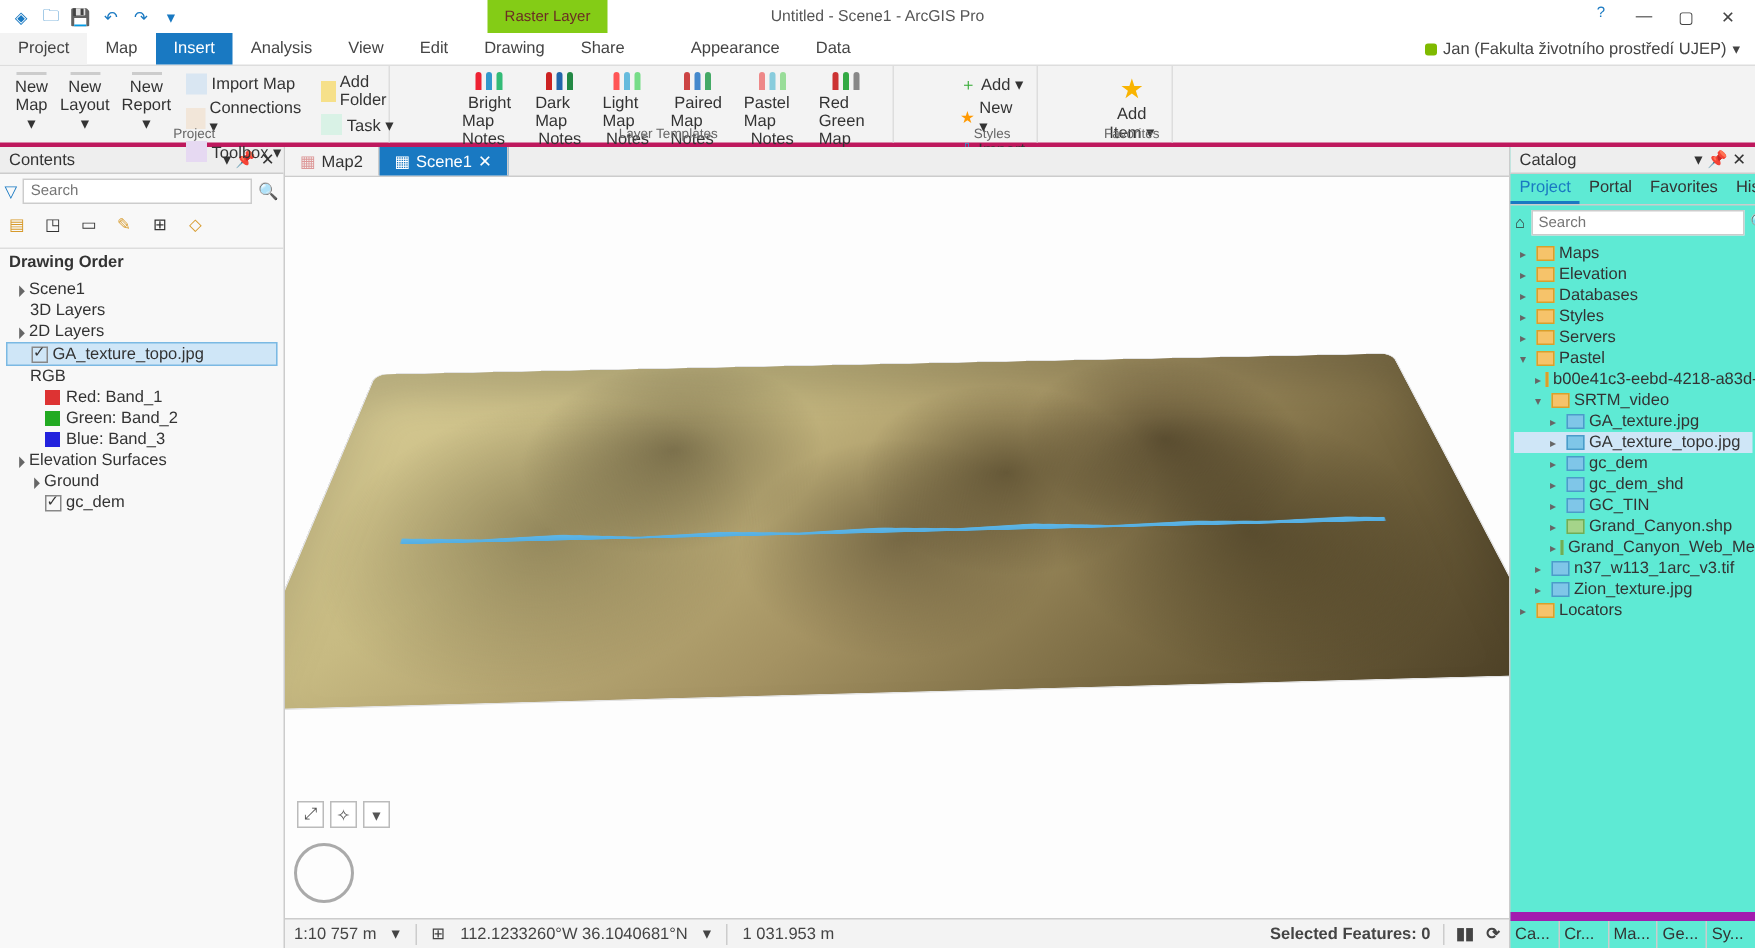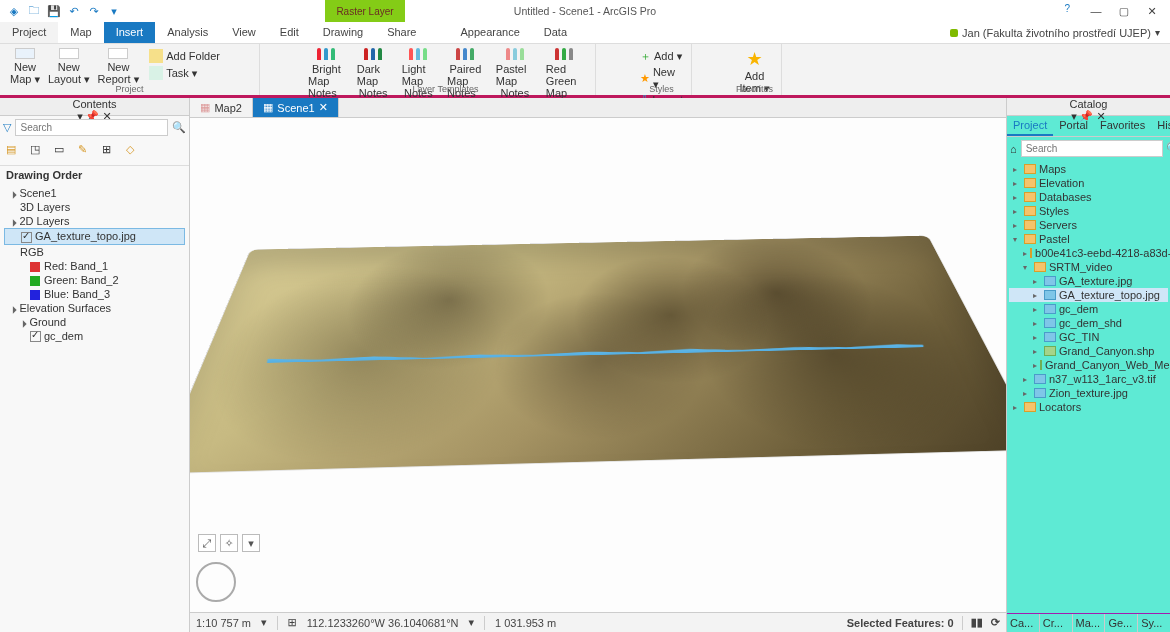--- a/index.html
+++ b/index.html
@@ -32,21 +32,21 @@
 .rrow { display:flex; align-items:center; gap:3px; padding:1px 2px; font-size:10px; cursor:pointer; }
 .rrow .ri { width:14px; height:14px; }
 .notesrow { display:flex; }
 .notes { display:flex; flex-direction:column; align-items:center; padding:2px 6px; font-size:9px; line-height:1.1; cursor:pointer; }
 .notes .dots { display:flex; gap:3px; margin-bottom:3px; }
 .notes .pin { width:4px; height:12px; border-radius:2px 2px 0 0; }
 
 
 .workspace { display:flex; height:534px; }
 .panel { width:190px; background:#f8f8f8; border-right:1px solid #ccc; display:flex; flex-direction:column; }
-.panelhead { height:18px; background:#eee; border-bottom:1px solid #ccc; display:flex; align-items:center; padding:0 6px; font-size:11px; justify-content:space-between;flex-direction:column; }
+.panelhead { height:18px; background:#eee; border-bottom:1px solid #ccc; display:flex; align-items:center; padding:0 6px; font-size:11px; justify-content:space-between; }
 .searchrow { padding:3px; display:flex; align-items:center; gap:4px; }
 .searchrow input { flex:1; border:1px solid #ccc; padding:1px 4px; font-size:10px; height:17px; }
 .tbrow { padding:4px 6px; display:flex; gap:6px; border-bottom:1px solid #ddd; }
 .tbrow .tb { width:18px; height:18px; }
 .treearea { flex:1; overflow:auto; padding:2px 4px; font-size:10.5px; }
 .treeitem { padding:1px 0 1px 6px; white-space:nowrap; }
 .treeitem.ind1 { padding-left:16px; }
 .treeitem.ind2 { padding-left:26px; }
 .treeitem.sel { background:#cfe6f7; border:1px solid #7bb9e3; }
 .swatch { display:inline-block; width:10px; height:10px; vertical-align:middle; margin-right:4px; }
@@ -143,20 +143,34 @@
           <span>New</span>
           <span>Layout ▾</span>
         </div>
       <div class="rcol">
           <div class="ricon" style="background:#fff"></div>
           <span>New</span>
           <span>Report ▾</span>
         </div>
       <div style="display:flex;flex-direction:column;gap:1px;padding:2px 4px">
         <div class="rrow">
+            <span class="ri" style="background:#d9e6f2"></span>
+            <span>Import Map</span>
+          </div>
+        <div class="rrow">
+            <span class="ri" style="background:#f2e6d9"></span>
+            <span>Connections ▾</span>
+          </div>
+        <div class="rrow">
+            <span class="ri" style="background:#e6d9f2"></span>
+            <span>Toolbox ▾</span>
+          </div>
+      </div>
+      <div style="display:flex;flex-direction:column;gap:1px;padding:2px 4px">
+        <div class="rrow">
             <span class="ri" style="background:#f6e08a"></span>
             <span>Add Folder</span>
           </div>
         <div class="rrow">
             <span class="ri" style="background:#d9f2e6"></span>
             <span>Task ▾</span>
           </div>
       </div>
     </div>
     <div class="glabel">Project</div>
@@ -428,21 +442,21 @@
           <span style="width: 8px; color: rgb(102, 102, 102); font-size: 8px;">▸</span>
           <span class="ficoB"></span>
           <span>Zion_texture.jpg</span>
         </div>
         <div class="citem ind0">
           <span style="width: 8px; color: rgb(102, 102, 102); font-size: 8px;">▸</span>
           <span class="fico"></span>
           <span>Locators</span>
         </div>
       </div>
-    <div style="border-top:1px solid #a21caf;display:flex;font-size:9px">
+    <div style="border-top:6px solid #a21caf;display:flex;font-size:9px">
       <div style="flex:1;padding:3px;border-right:1px solid #ccc">Ca...</div>
       <div style="flex:1;padding:3px;border-right:1px solid #ccc">Cr...</div>
       <div style="flex:1;padding:3px;border-right:1px solid #ccc">Ma...</div>
       <div style="flex:1;padding:3px;border-right:1px solid #ccc">Ge...</div>
       <div style="flex:1;padding:3px">Sy...</div>
     </div>
   </div>
 </div>
 
 </body></html>

